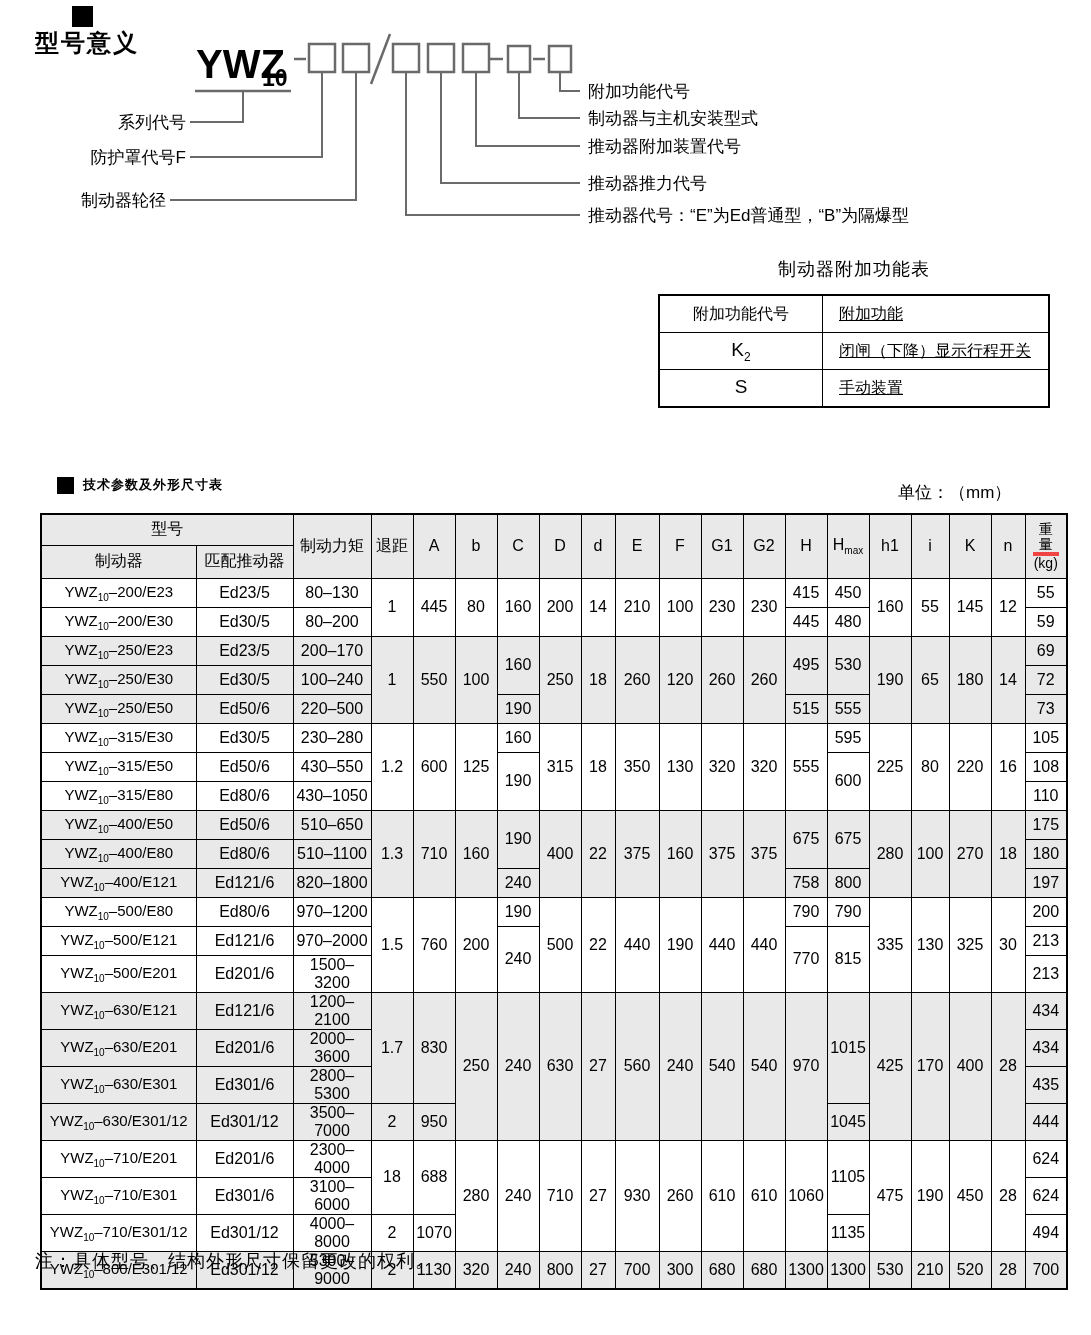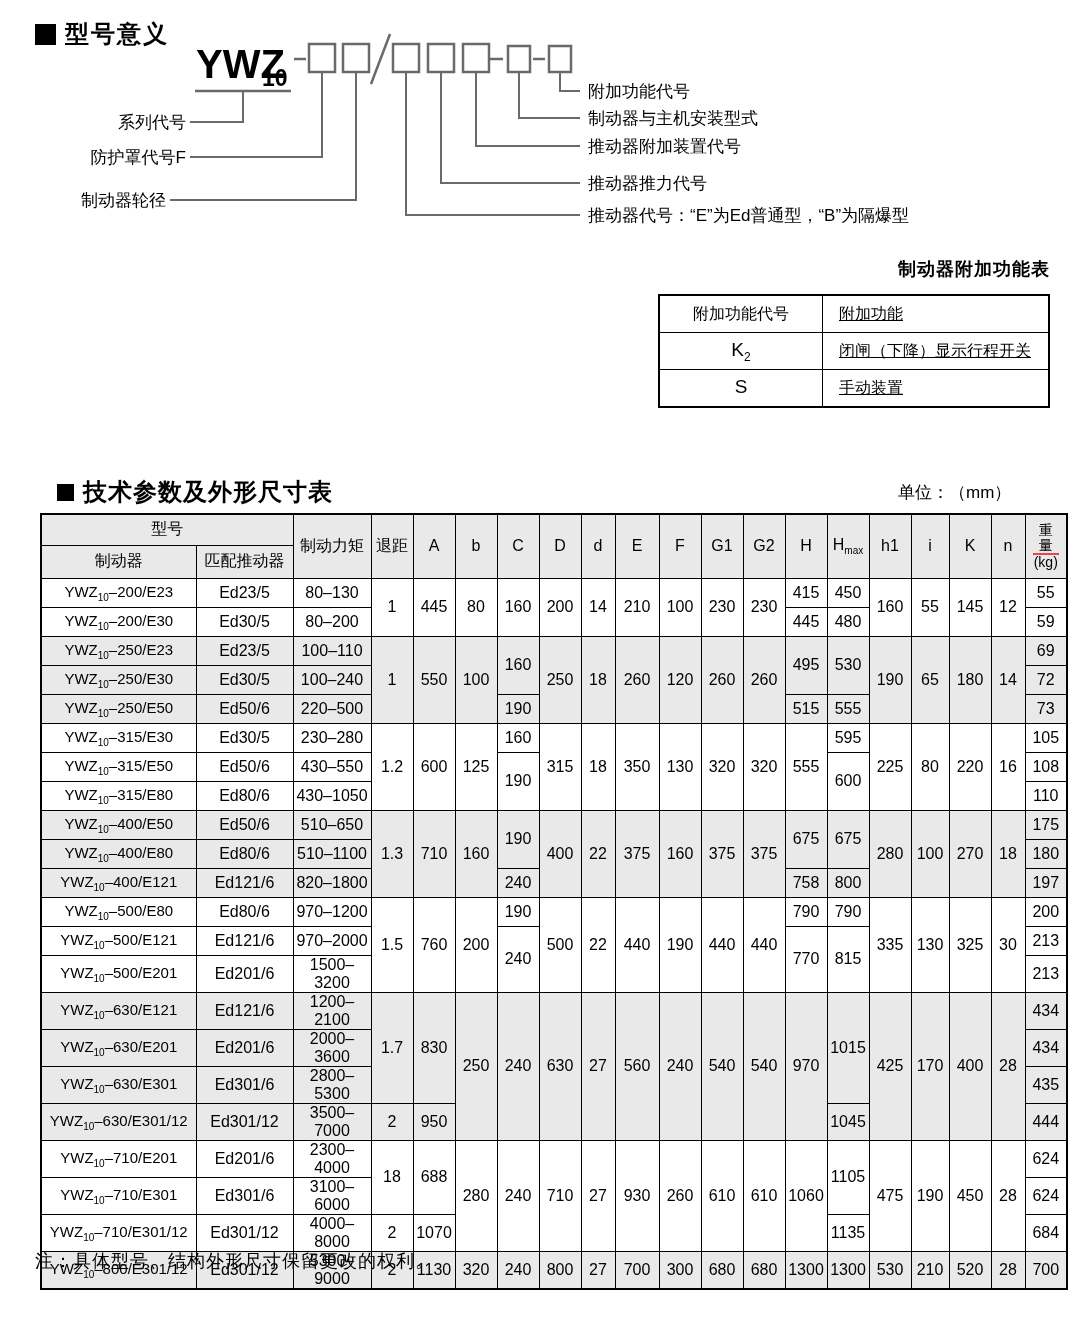--- a/index.html
+++ b/index.html
@@ -3,48 +3,48 @@
 <meta charset="utf-8">
 <style>
   html,body{margin:0;padding:0;}
   body{
     width:1091px;height:1335px;position:relative;background:#ffffff;
     font-family:"Liberation Sans","DejaVu Sans",sans-serif;color:#000;
     overflow:hidden;-webkit-font-smoothing:antialiased;
   }
   .abs{position:absolute;}
   
-  .h1{left:35px;top:18px;font-size:24px;font-weight:bold;letter-spacing:2px;display:flex;align-items:center;}
-  .h2{left:57px;top:476px;font-size:24px;font-weight:bold;letter-spacing:1px;display:flex;align-items:center;}
+  .h1{left:35px;top:6px;font-size:24px;font-weight:bold;letter-spacing:2px;display:flex;align-items:center;flex-direction:column;}
+  .h2{left:57px;top:476px;font-size:13px;font-weight:bold;letter-spacing:1px;display:flex;align-items:center;}
   .sq{display:inline-block;background:#000;margin-right:9px;}
   .sq.big{width:21px;height:21px;}
   .sq.small{width:17px;height:17px;}
   .unit{left:898px;top:481px;font-size:17px;}
   
-  .fn-title{left:658px;top:257px;width:392px;text-align:right;font-size:18px;font-weight:bold;letter-spacing:1px;}
+  .fn-title{left:658px;top:257px;width:392px;text-align:center;font-size:18px;font-weight:normal;letter-spacing:1px;}
   .fn-table{left:658px;top:294px;width:392px;border-collapse:collapse;table-layout:fixed;border:2px solid #000;}
   .fn-table th,.fn-table td{border:1.5px solid #000;height:34px;font-size:16px;vertical-align:middle;}
   .fn-table th{font-weight:normal;}
   .fn-table .c1{width:160px;text-align:center;}
   .fn-table .c2{text-align:left;padding-left:16px;text-decoration:underline;}
   .fn-table .code{font-size:19px;}
   .fn-table sub{font-size:12px;}
   
   .spec{left:40px;top:513px;width:1026px;border-collapse:collapse;table-layout:fixed;border:2px solid #000;}
   .spec th,.spec td{border:1px solid #000;text-align:center;vertical-align:middle;padding:0;}
   .spec thead th{background:#e9e9e9;font-weight:normal;font-size:16px;}
   .spec thead tr:first-child{height:31px;padding-left:24px;}
   .spec thead tr:last-child{height:33px;}
   .spec tbody tr{height:29px;}
   .spec tbody td{font-size:16px;background:#fff;}
   .spec tbody tr.shade td{background:#e9e9e9;}
   .spec td.model{font-size:15px;}
   .spec sub{font-size:10px;}
   .wt span{display:block;font-size:14px;line-height:15px;}
-  .wt .wt-top{border-bottom:2px solid #ef4444;margin:0 7px;}
+  .wt .wt-top{border-bottom:4px solid #ef4444;margin:0 7px;}
   
   .note{left:35px;top:1249px;font-size:18px;letter-spacing:1px;}
   
   svg text{font-family:"Liberation Sans","DejaVu Sans",sans-serif;}
 </style>
 </head>
 <body>
 
 <div class="abs h1">
   <span class="sq big"></span>
@@ -200,21 +200,21 @@
         <td class="model">YWZ<sub>10</sub>–200/E30</td>
         <td>Ed30/5</td>
         <td>80–200</td>
         <td>445</td>
         <td>480</td>
         <td>59</td>
       </tr>
       <tr class="shade">
         <td class="model">YWZ<sub>10</sub>–250/E23</td>
         <td>Ed23/5</td>
-        <td>100–110</td>
+        <td>200–170</td>
         <td rowspan="3">1</td>
         <td rowspan="3">550</td>
         <td rowspan="3">100</td>
         <td rowspan="2">160</td>
         <td rowspan="3">250</td>
         <td rowspan="3">18</td>
         <td rowspan="3">260</td>
         <td rowspan="3">120</td>
         <td rowspan="3">260</td>
         <td rowspan="3">260</td>
@@ -422,21 +422,21 @@
         <td>3100–6000</td>
         <td>624</td>
       </tr>
       <tr>
         <td class="model">YWZ<sub>10</sub>–710/E301/12</td>
         <td>Ed301/12</td>
         <td>4000–8000</td>
         <td>2</td>
         <td>1070</td>
         <td>1135</td>
-        <td>684</td>
+        <td>494</td>
       </tr>
       <tr class="shade">
         <td class="model">YWZ<sub>10</sub>–800/E301/12</td>
         <td>Ed301/12</td>
         <td>5300–9000</td>
         <td>2</td>
         <td>1130</td>
         <td>320</td>
         <td>240</td>
         <td>800</td>

